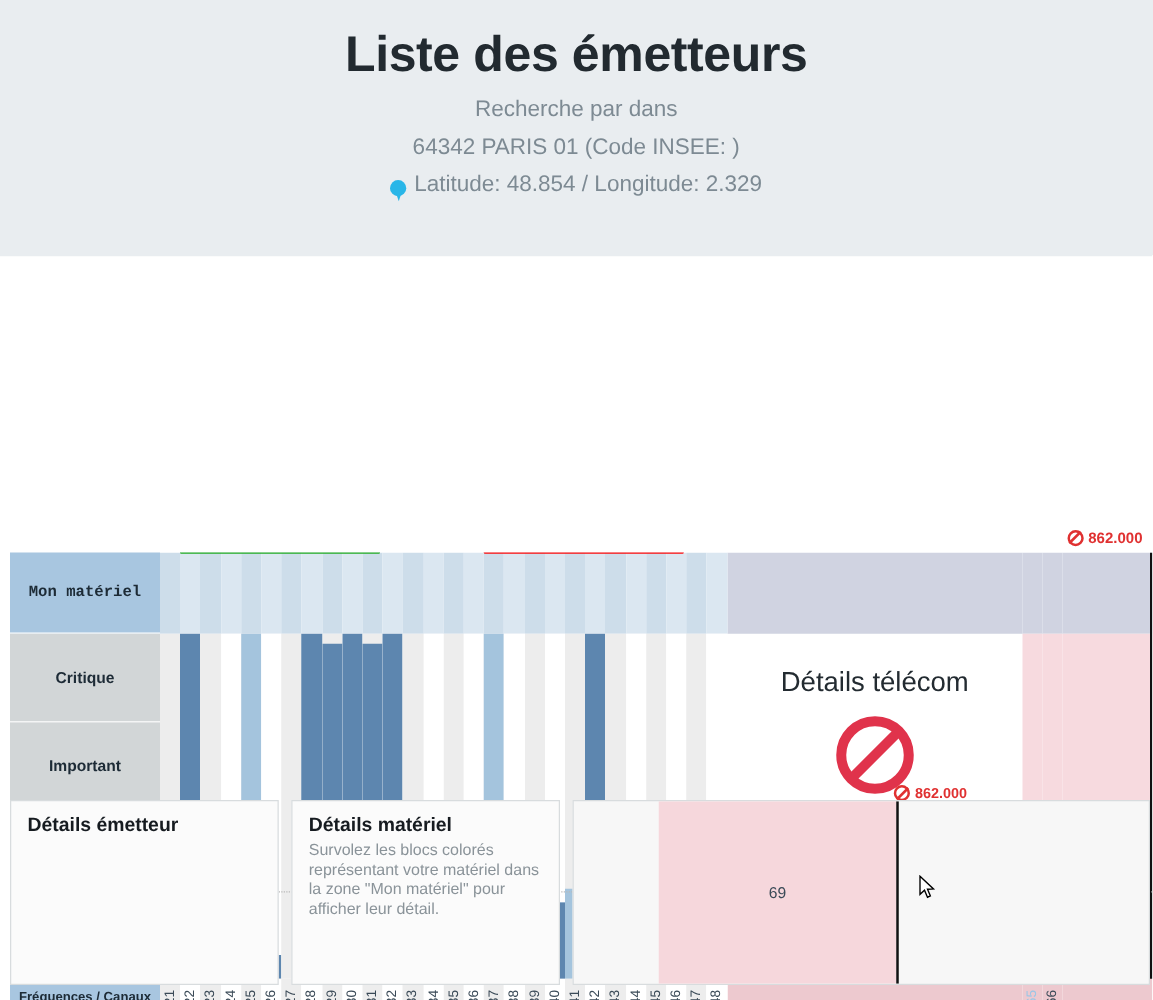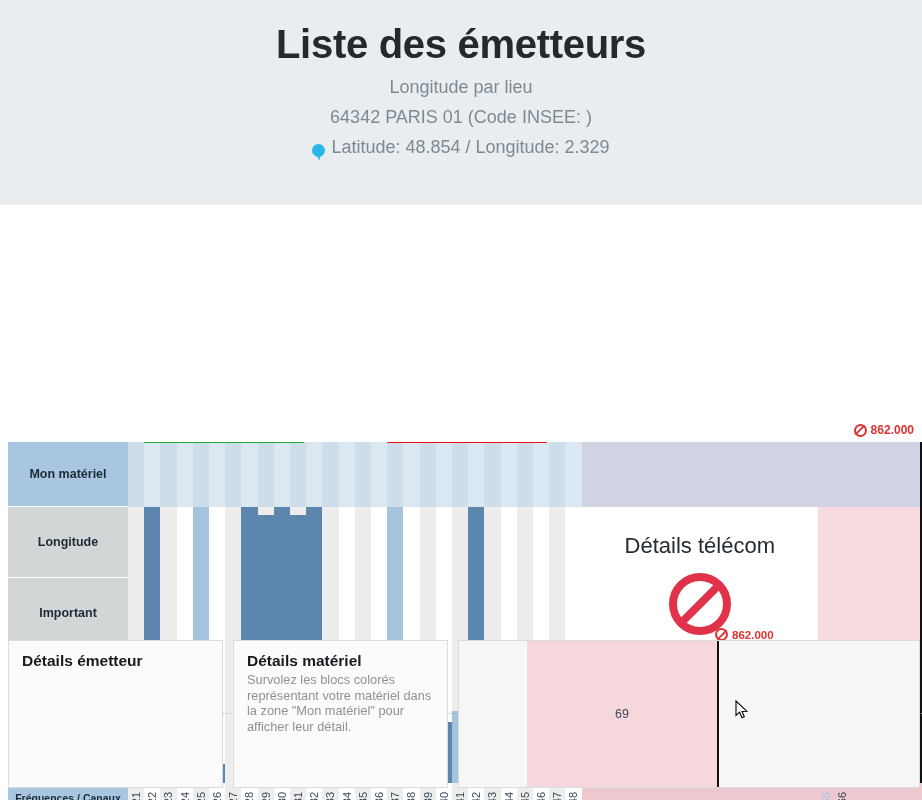--- a/index.html
+++ b/index.html
@@ -66,21 +66,21 @@
   }
   .side {
     position: absolute; left: 8px; top: 0; width: 120px; height: 371px;
   }
   .side-cell {
     position: absolute; left: 0; width: 120px;
     display: flex; align-items: center; justify-content: center;
     font-size: 12.5px; font-weight: bold; color: #1d2b36;
     border-bottom: 1px solid #ffffff;
   }
-  .side-cell.mat { background: #a8c6e0; }
+  .side-cell.mat { background: #a8c6e0; font-family: Liberation Mono, monospace; }
   .side-cell.sev { background: #d2d6d7; }
   .side-cell.freq { background: #a8c6e0; font-size: 10.5px; }
 
   .plot {
     position: absolute; left: 128px; top: 0;
     width: 794px; height: 371px;
     overflow: hidden;
   }
   .col {
     position: absolute; top: 0; height: 371px;
@@ -162,42 +162,42 @@
     font-size: 11.5px; font-weight: bold; color: #e03131;
     display: flex; align-items: center; gap: 4px;
   }
   .cursor { position: absolute; left: 735px; top: 700px; width: 14px; height: 20px; }
 </style>
 </head>
 <body>
 
 <div class="header">
   <h1>Liste des émetteurs</h1>
-  <div class="sub">Longitude par lieu</div>
+  <div class="sub">Recherche par dans</div>
   <div class="sub">64342 PARIS 01 (Code INSEE: )</div>
   <div class="sub geo-line">
     <span class="pin"></span>
     <span>Latitude: 48.854 / Longitude: 2.329</span>
   </div>
 </div>
 
 <div class="chart-wrap">
 
   <div class="limit-label">
     <span class="no-icon-sm"></span>
     <span>862.000</span>
   </div>
 
   <div class="chart">
     <div class="side">
         <div class="side-cell mat" style="top: 0px; height: 65px;">
           <span>Mon matériel</span>
         </div>
         <div class="side-cell sev" style="top: 65px; height: 71px;">
-          <span>Longitude</span>
+          <span>Critique</span>
         </div>
         <div class="side-cell sev" style="top: 136px; height: 70px;">
           <span>Important</span>
         </div>
         <div class="side-cell sev" style="top: 206px; height: 70px;">
           <span>Moyen</span>
         </div>
         <div class="side-cell sev" style="top: 276px; height: 65px;">
           <span>Faible</span>
         </div>

